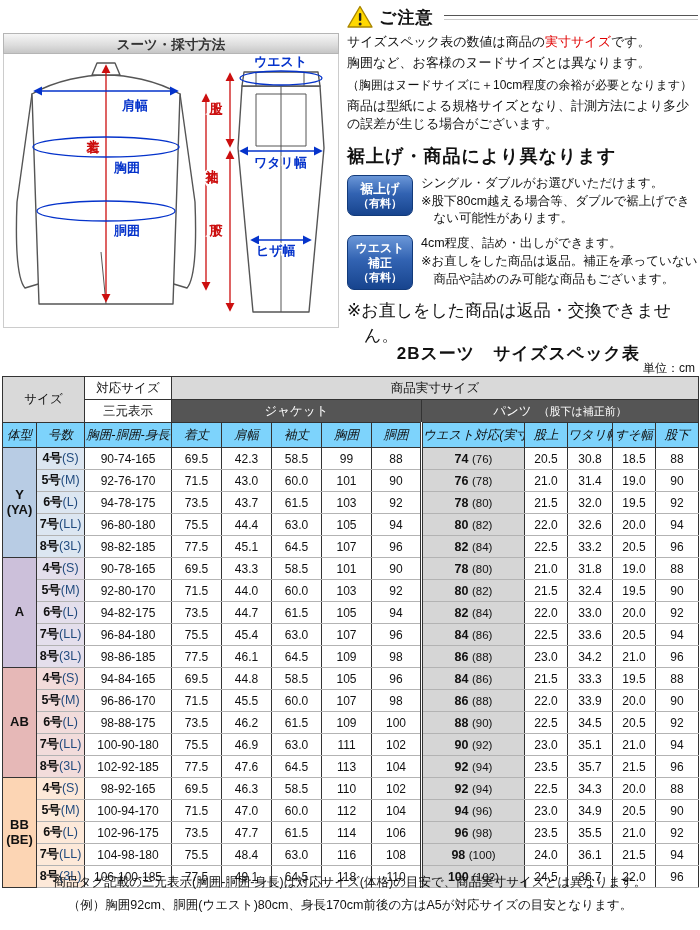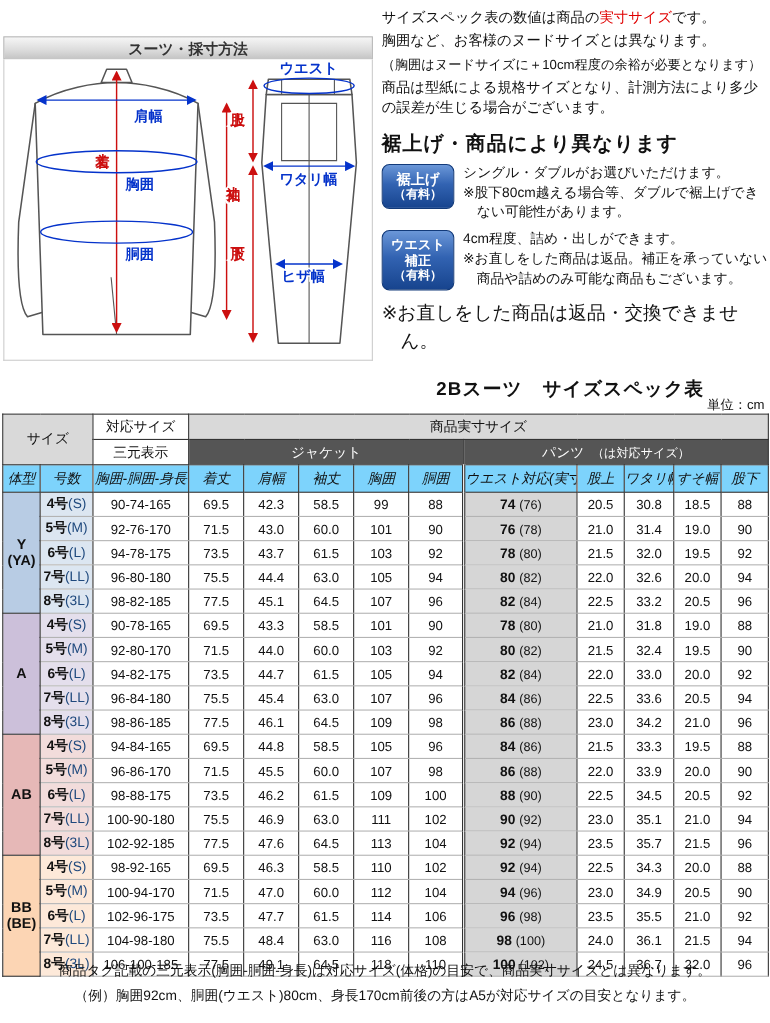--- a/index.html
+++ b/index.html
@@ -136,20 +136,29 @@
         <text class="lbl lbl-blue" x="250" y="12">ウエスト</text>
         <text class="lbl lbl-red vlabel" x="212" y="38">股上</text>
         <text class="lbl lbl-blue" x="250" y="113">ワタリ幅</text>
         <text class="lbl lbl-red vlabel" x="212" y="160">股下</text>
         <text class="lbl lbl-blue" x="252" y="201">ヒザ幅</text>
       </svg>
     </div>
   </div>
 
   <div class="right-col">
+    <div class="notice-head">
+      <svg width="26" height="24" viewBox="0 0 26 24">
+        <path d="M13,1.5 L25,22 L1,22 Z" fill="#ffd800" stroke="#a88500" stroke-width="1.4" stroke-linejoin="round"></path>
+        <rect x="11.9" y="8" width="2.4" height="8" rx="1.1" fill="#222"></rect>
+        <circle cx="13.1" cy="19" r="1.5" fill="#222"></circle>
+      </svg>
+      <span class="notice-title">ご注意</span>
+      <span class="notice-rule"></span>
+    </div>
     <p class="n-line"><span>サイズスペック表の数値は商品の</span><span class="em-red">実寸サイズ</span><span>です。</span></p>
     <p class="n-line">胸囲など、お客様のヌードサイズとは異なります。</p>
     <p class="n-line n-small">（胸囲はヌードサイズに＋10cm程度の余裕が必要となります）</p>
     <p class="n-line">商品は型紙による規格サイズとなり、計測方法により多少の誤差が生じる場合がございます。</p>
 
     <div class="alt-title">裾上げ・商品により異なります</div>
 
     <div class="alt-item">
       <div class="badge">
         <div>裾上げ</div>
@@ -199,21 +208,21 @@
     </colgroup>
     <thead>
       <tr class="hr1">
         <th colspan="2" rowspan="2" class="h-size">サイズ</th>
         <th class="h-white">対応サイズ</th>
         <th colspan="10" class="h-gray">商品実寸サイズ</th>
       </tr>
       <tr class="hr2">
         <th class="h-white">三元表示</th>
         <th colspan="5" class="h-dark">ジャケット</th>
-        <th colspan="5" class="h-dark"><span>パンツ</span><span class="pants-note">（は対応サイズ）</span></th>
+        <th colspan="5" class="h-dark"><span>パンツ</span><span class="pants-note">（股下は補正前）</span></th>
       </tr>
       <tr class="hr3">
         <th class="colh-bold">体型</th>
         <th class="colh-bold">号数</th>
         <th class="colh-small">胸囲-胴囲-身長</th>
         <th>着丈</th>
         <th>肩幅</th>
         <th>袖丈</th>
         <th>胸囲</th>
         <th>胴囲</th>

